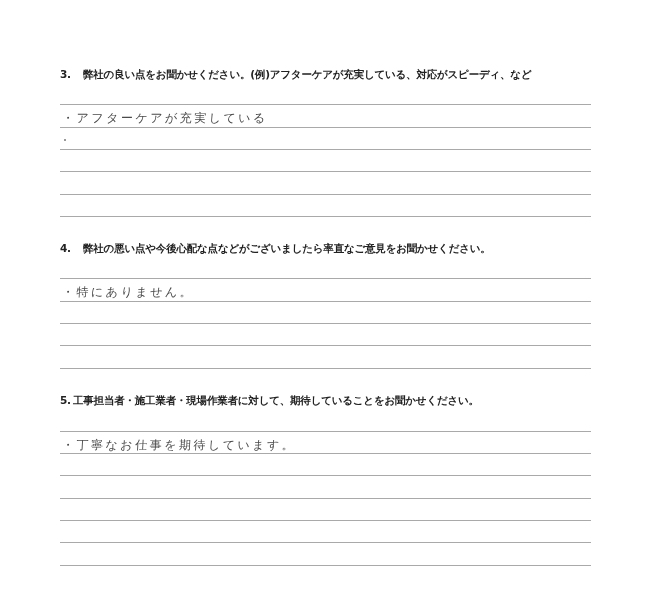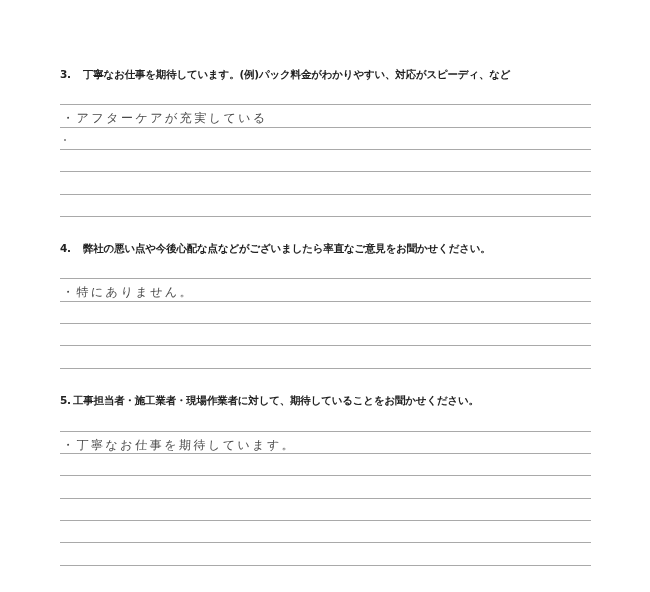--- a/index.html
+++ b/index.html
@@ -53,21 +53,21 @@
       width: 2px;
       height: 2px;
       border-radius: 50%;
       background: #777;
     }
   </style>
 </head>
 <body>
 
 <div class="question q3" style="top:68px;">
-  <span class="num">3.</span><span>丁寧なお仕事を期待しています。(例)パック料金がわかりやすい、対応がスピーディ、など</span>
+  <span class="num">3.</span><span>弊社の良い点をお聞かせください。(例)アフターケアが充実している、対応がスピーディ、など</span>
 </div>
 <div class="rule" style="top:104px;"></div>
 <div class="hand" style="top:110px;">・アフターケアが充実している</div>
 <div class="rule" style="top:127px;"></div>
 <div class="bullet-dot" style="top:139px; left:64px;"></div>
 <div class="rule" style="top:149px;"></div>
 <div class="rule" style="top:171px;"></div>
 <div class="rule" style="top:194px;"></div>
 <div class="rule" style="top:216px;"></div>
 

